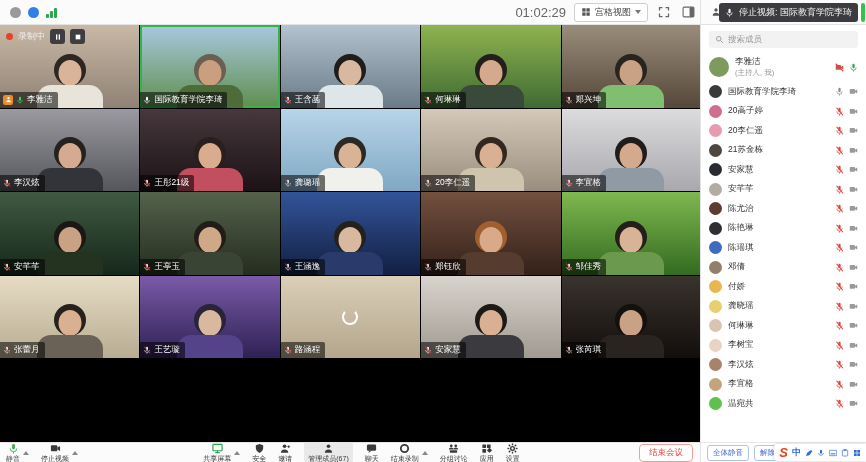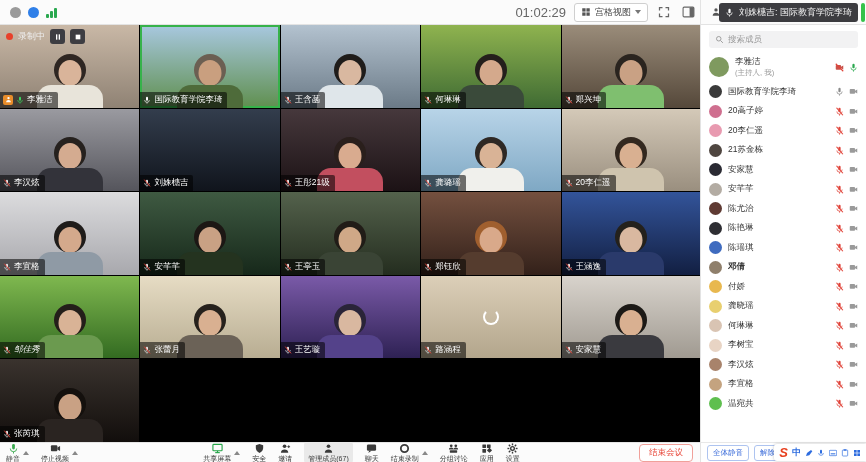--- a/index.html
+++ b/index.html
@@ -121,21 +121,21 @@
       <span>管理成员(67)</span>
     </div>
   </div>
 
   <div class="toast">
     <svg width="9" height="9" viewBox="0 0 24 24">
         <rect x="9" y="2" width="6" height="12" rx="3" fill="#fff"></rect>
         <path d="M5 12a7 7 0 0 0 14 0" stroke="#fff" stroke-width="2" fill="none"></path>
         <line x1="12" y1="19" x2="12" y2="23" stroke="#fff" stroke-width="2"></line>
       </svg>
-    <span class="toast-text">刘姝橞吉: 国际教育学院李琦</span>
+    <span class="toast-text">停止视频: 国际教育学院李琦</span>
   </div>
   <div class="vol-meter"></div>
 
   <div class="grid" id="grid">
       <div class="tile" style="background: linear-gradient(rgb(201, 184, 166), rgb(143, 130, 116));">
         <div class="person">
       <div class="p-hair" style="background:#2e2622"></div>
       <div class="p-face" style="background:#d9b49a"></div>
       <div class="p-shirt" style="background:#e8e4da"></div>
         </div>
@@ -238,33 +238,20 @@
             <svg width="8" height="8" viewBox="0 0 24 24">
               <rect x="9" y="2" width="6" height="12" rx="3" fill="#e8e8e8"></rect>
               <path d="M5 12a7 7 0 0 0 14 0" stroke="#e8e8e8" stroke-width="2" fill="none"></path>
               <line x1="12" y1="19" x2="12" y2="23" stroke="#e8e8e8" stroke-width="2"></line>
               <line x1="4" y1="2" x2="21" y2="22" stroke="#e0443a" stroke-width="3"></line>
             </svg>
           </span>
           <span>李汉炫</span>
         </div>
       </div>
-      <div class="tile" style="background: linear-gradient(rgb(51, 61, 77), rgb(16, 20, 28));">
-        <div class="name-pill">
-          <span style="display:flex">
-            <svg width="8" height="8" viewBox="0 0 24 24">
-              <rect x="9" y="2" width="6" height="12" rx="3" fill="#e8e8e8"></rect>
-              <path d="M5 12a7 7 0 0 0 14 0" stroke="#e8e8e8" stroke-width="2" fill="none"></path>
-              <line x1="12" y1="19" x2="12" y2="23" stroke="#e8e8e8" stroke-width="2"></line>
-              <line x1="4" y1="2" x2="21" y2="22" stroke="#e0443a" stroke-width="3"></line>
-            </svg>
-          </span>
-          <span>刘姝橞吉</span>
-        </div>
-      </div>
       <div class="tile" style="background: linear-gradient(rgb(70, 56, 60), rgb(28, 18, 21));">
         <div class="person">
       <div class="p-hair" style="background:#2a1f1c"></div>
       <div class="p-face" style="background:#d9ab8f"></div>
       <div class="p-shirt" style="background:#c24f5f"></div>
         </div>
         <div class="name-pill">
           <span style="display:flex">
             <svg width="8" height="8" viewBox="0 0 24 24">
               <rect x="9" y="2" width="6" height="12" rx="3" fill="#e8e8e8"></rect>
@@ -359,57 +346,57 @@
             <svg width="8" height="8" viewBox="0 0 24 24">
               <rect x="9" y="2" width="6" height="12" rx="3" fill="#e8e8e8"></rect>
               <path d="M5 12a7 7 0 0 0 14 0" stroke="#e8e8e8" stroke-width="2" fill="none"></path>
               <line x1="12" y1="19" x2="12" y2="23" stroke="#e8e8e8" stroke-width="2"></line>
               <line x1="4" y1="2" x2="21" y2="22" stroke="#e0443a" stroke-width="3"></line>
             </svg>
           </span>
           <span>王亭玉</span>
         </div>
       </div>
+      <div class="tile" style="background: linear-gradient(rgb(51, 84, 154), rgb(18, 31, 66));">
+        <div class="person">
+      <div class="p-hair" style="background:#24211c"></div>
+      <div class="p-face" style="background:#d9b8a0"></div>
+      <div class="p-shirt" style="background:#2a3a6b"></div>
+        </div>
+        <div class="name-pill">
+          <span style="display:flex">
+            <svg width="8" height="8" viewBox="0 0 24 24">
+              <rect x="9" y="2" width="6" height="12" rx="3" fill="#e8e8e8"></rect>
+              <path d="M5 12a7 7 0 0 0 14 0" stroke="#e8e8e8" stroke-width="2" fill="none"></path>
+              <line x1="12" y1="19" x2="12" y2="23" stroke="#e8e8e8" stroke-width="2"></line>
+              <line x1="4" y1="2" x2="21" y2="22" stroke="#e0443a" stroke-width="3"></line>
+            </svg>
+          </span>
+          <span>王涵逸</span>
+        </div>
+      </div>
       <div class="tile" style="background: linear-gradient(rgb(116, 80, 63), rgb(51, 33, 26));">
         <div class="person">
       <div class="p-hair" style="background:#a05f2e"></div>
       <div class="p-face" style="background:#d9a98a"></div>
       <div class="p-shirt" style="background:#553c2e"></div>
         </div>
         <div class="name-pill">
           <span style="display:flex">
             <svg width="8" height="8" viewBox="0 0 24 24">
               <rect x="9" y="2" width="6" height="12" rx="3" fill="#e8e8e8"></rect>
               <path d="M5 12a7 7 0 0 0 14 0" stroke="#e8e8e8" stroke-width="2" fill="none"></path>
               <line x1="12" y1="19" x2="12" y2="23" stroke="#e8e8e8" stroke-width="2"></line>
               <line x1="4" y1="2" x2="21" y2="22" stroke="#e0443a" stroke-width="3"></line>
             </svg>
           </span>
           <span>郑钰欣</span>
         </div>
       </div>
-      <div class="tile" style="background: linear-gradient(rgb(51, 84, 154), rgb(18, 31, 66));">
-        <div class="person">
-      <div class="p-hair" style="background:#24211c"></div>
-      <div class="p-face" style="background:#d9b8a0"></div>
-      <div class="p-shirt" style="background:#2a3a6b"></div>
-        </div>
-        <div class="name-pill">
-          <span style="display:flex">
-            <svg width="8" height="8" viewBox="0 0 24 24">
-              <rect x="9" y="2" width="6" height="12" rx="3" fill="#e8e8e8"></rect>
-              <path d="M5 12a7 7 0 0 0 14 0" stroke="#e8e8e8" stroke-width="2" fill="none"></path>
-              <line x1="12" y1="19" x2="12" y2="23" stroke="#e8e8e8" stroke-width="2"></line>
-              <line x1="4" y1="2" x2="21" y2="22" stroke="#e0443a" stroke-width="3"></line>
-            </svg>
-          </span>
-          <span>王涵逸</span>
-        </div>
-      </div>
-      <div class="tile" style="background: linear-gradient(rgb(127, 184, 79), rgb(51, 107, 33)); font-style: italic;">
+      <div class="tile" style="background: linear-gradient(rgb(127, 184, 79), rgb(51, 107, 33));">
         <div class="person">
       <div class="p-hair" style="background:#241f1a"></div>
       <div class="p-face" style="background:#d9b396"></div>
       <div class="p-shirt" style="background:#6b9a4f"></div>
         </div>
         <div class="name-pill">
           <span style="display:flex">
             <svg width="8" height="8" viewBox="0 0 24 24">
               <rect x="9" y="2" width="6" height="12" rx="3" fill="#e8e8e8"></rect>
               <path d="M5 12a7 7 0 0 0 14 0" stroke="#e8e8e8" stroke-width="2" fill="none"></path>
@@ -727,21 +714,21 @@
               </svg>
             </span>
             <span style="display:flex">
               <svg width="9" height="9" viewBox="0 0 24 24">
                 <rect x="2" y="5" width="14" height="13" rx="2" fill="#9a9a9a"></rect>
                 <path d="M16 10l6-3.5v11L16 14z" fill="#9a9a9a"></path>
               </svg>
             </span>
           </span>
         </div>
-        <div class="prow" style="height: 19.5px; font-weight: bold;">
+        <div class="prow" style="height: 19.5px;">
           <span class="pav" style="width:13px;height:13px;background:#8f7f6b"></span>
     <span class="pname">邓倩</span>
     <span class="picons">
             <span style="display:flex">
               <svg width="9" height="9" viewBox="0 0 24 24">
                 <rect x="9" y="2" width="6" height="12" rx="3" fill="#e0443a"></rect>
                 <path d="M5 12a7 7 0 0 0 14 0" stroke="#e0443a" stroke-width="2" fill="none"></path>
                 <line x1="12" y1="19" x2="12" y2="23" stroke="#e0443a" stroke-width="2"></line>
                 <line x1="4" y1="2" x2="21" y2="22" stroke="#e0443a" stroke-width="3"></line>
               </svg>

